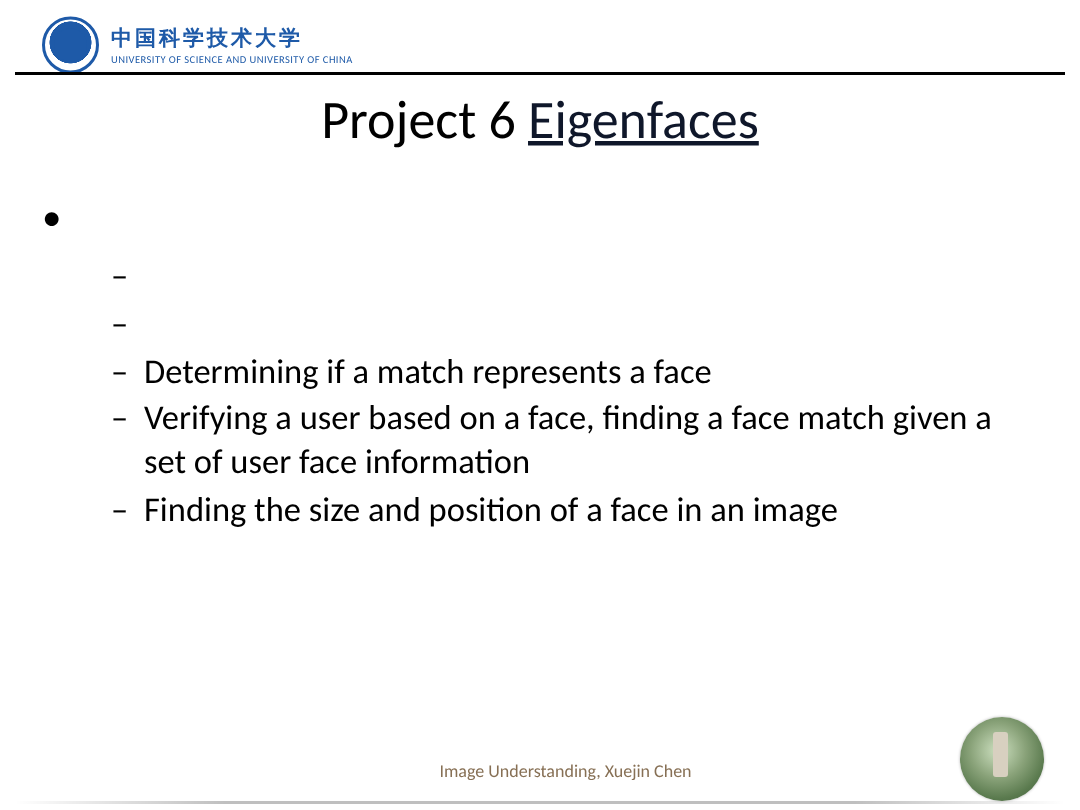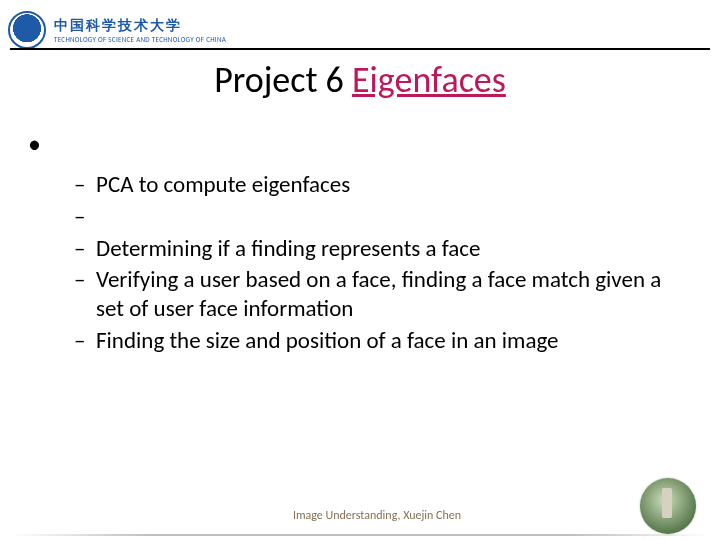--- a/index.html
+++ b/index.html
@@ -1,29 +1,29 @@
 <!DOCTYPE html>
 <html><head>
 <meta charset="utf-8">
 <style>
   * { margin: 0; padding: 0; box-sizing: border-box; }
   html, body { width: 720px; height: 540px; font-family: Calibri, Arial, sans-serif; background: #fff; overflow: hidden; }
   .slide { width: 720px; height: 540px; position: relative; background: #fff; }
 
-  .header-bar { position: absolute; top: 0; left: 0; right: 0; height: 60px; display: flex; align-items: center; padding-left: 8px; }
+  .header-bar { position: absolute; top: 0; left: 0; right: 0; height: 60px; display: flex; align-items: center; padding-left: 28px; }
   .logo-emblem { width: 38px; height: 38px; border-radius: 50%; background: radial-gradient(circle at 50% 45%, #1e5aa8 0%, #1e5aa8 55%, #fff 56%); border: 2px solid #1e5aa8; position: relative; flex-shrink: 0; }
   .logo-emblem::after { content: ""; position: absolute; top: 6px; left: 6px; right: 6px; bottom: 6px; border-radius: 50%; background: #1e5aa8; }
   .logo-text { margin-left: 8px; display: flex; flex-direction: column; justify-content: center; }
   .logo-cn { font-size: 14px; font-weight: bold; color: #1e5aa8; letter-spacing: 2px; font-family: "SimSun", serif; }
   .logo-en { font-size: 7px; color: #1e5aa8; letter-spacing: 0.3px; }
 
   .header-rule { position: absolute; top: 48px; left: 10px; right: 10px; height: 2px; background: #000; }
 
   .title { position: absolute; top: 58px; left: 0; right: 0; text-align: center; font-size: 36px; color: #000; }
-  .title-link { color: #be185d; text-decoration: underline; }
+  .title-link { color: #0f172a; text-decoration: underline; }
 
   .content { position: absolute; top: 128px; left: 28px; right: 28px; color: #000; }
   .bullet-l1 { font-size: 26px; margin-bottom: 10px; display: flex; }
   .bullet-l1 .mark { width: 24px; flex-shrink: 0; }
   .bullet-l2 { font-size: 23px; margin-left: 46px; margin-bottom: 3px; display: flex; line-height: 1.25; }
   .bullet-l2 .mark { width: 22px; flex-shrink: 0; }
 
   .footer-text { position: absolute; bottom: 18px; left: 0; right: 0; text-align: center; font-size: 12px; color: #877055; padding-left: 34px; }
 
   .footer-photo { position: absolute; right: 24px; bottom: 6px; width: 56px; height: 56px; border-radius: 50%; overflow: hidden; background: radial-gradient(circle at 45% 40%, #cde0c0 0%, #8aa37a 40%, #5a7a4e 70%, #3d5a38 100%); box-shadow: 0 0 2px rgba(0,0,0,.3); }
@@ -33,43 +33,42 @@
 </style>
 </head>
 <body>
 
 <div class="slide">
 
   <div class="header-bar">
     <div class="logo-emblem"></div>
     <div class="logo-text">
       <div class="logo-cn">中国科学技术大学</div>
-      <div class="logo-en">TECHNOLOGY OF SCIENCE AND TECHNOLOGY OF CHINA</div>
+      <div class="logo-en">UNIVERSITY OF SCIENCE AND UNIVERSITY OF CHINA</div>
     </div>
   </div>
   <div class="header-rule"></div>
 
   <div class="title">
     <span>Project 6  </span><span class="title-link">Eigenfaces</span>
   </div>
 
   <div class="content">
     <div class="bullet-l1">
       <span class="mark">•</span>
     </div>
     <div class="bullet-l2">
       <span class="mark">–</span>
-      <span>PCA to compute eigenfaces</span>
     </div>
     <div class="bullet-l2">
       <span class="mark">–</span>
     </div>
     <div class="bullet-l2">
       <span class="mark">–</span>
-      <span>Determining if a finding represents a face</span>
+      <span>Determining if a match represents a face</span>
     </div>
     <div class="bullet-l2">
       <span class="mark">–</span>
       <span>Verifying a user based on a face, finding a face match given a set of user face information</span>
     </div>
     <div class="bullet-l2">
       <span class="mark">–</span>
       <span>Finding the size and position of a face in an image</span>
     </div>
   </div>

